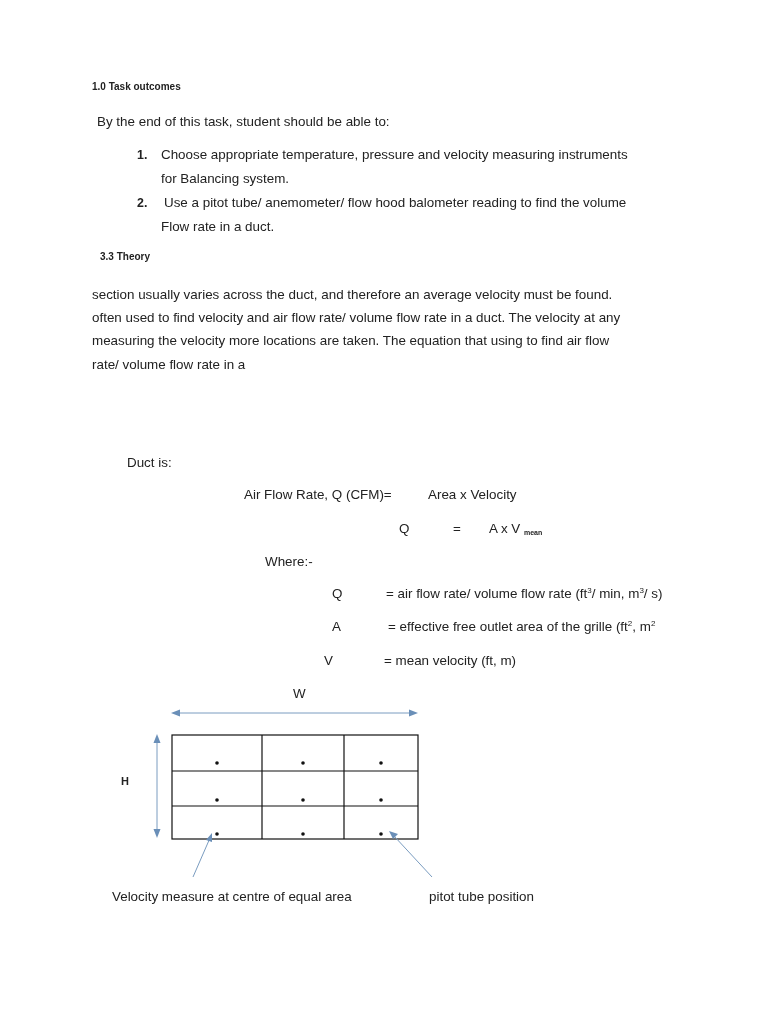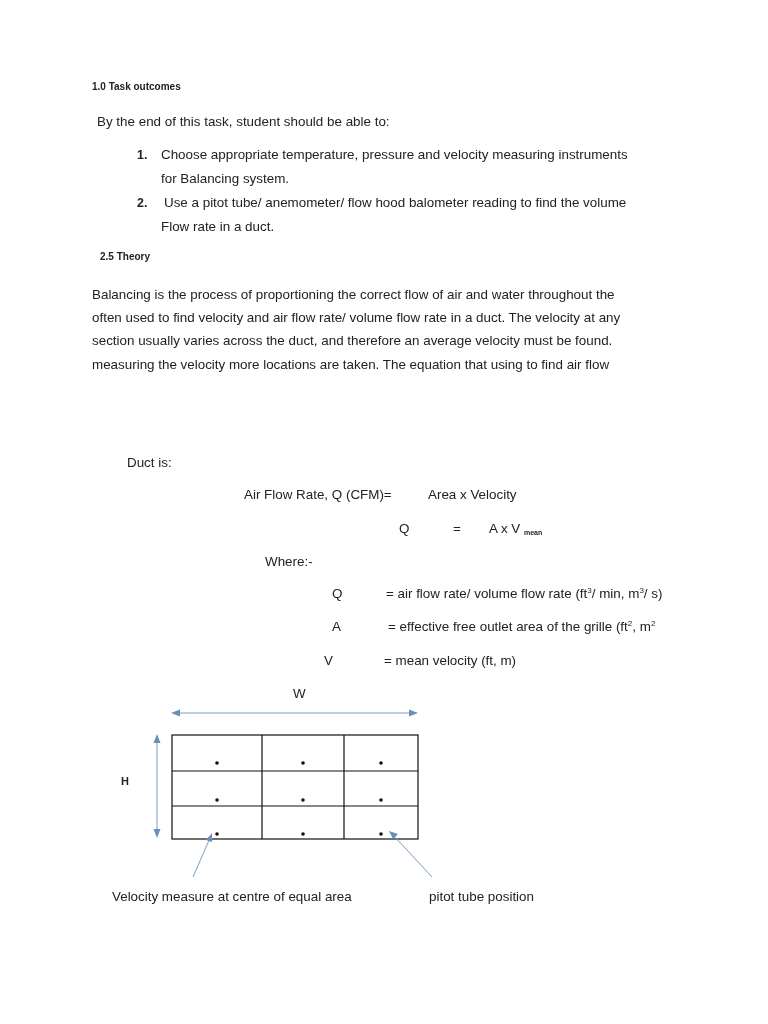--- a/index.html
+++ b/index.html
@@ -25,27 +25,27 @@
 <div>
   <div class="abs num" style="left:137px; top:148px;">1.</div>
   <div class="abs" style="left:161px; top:147px;">Choose appropriate temperature, pressure and velocity measuring instruments</div>
   <div class="abs" style="left:161px; top:171px;text-align:center;">for Balancing system.</div>
 
   <div class="abs num" style="left:137px; top:196px;">2.</div>
   <div class="abs" style="left:149px; top:195px;margin-left:15px;">Use a pitot tube/ anemometer/ flow hood balometer reading to find the volume</div>
   <div class="abs" style="left:161px; top:219px;">Flow rate in a duct.</div>
 </div>
 
-<div class="abs h" style="left:100px; top:251px;">2.5 Theory</div>
+<div class="abs h" style="left:100px; top:251px;">3.3 Theory</div>
 
 <div class="para">
-  <div>Balancing is the process of proportioning the correct flow of air and water throughout the</div>
+  <div>section usually varies across the duct, and therefore an average velocity must be found.</div>
   <div>often used to find velocity and air flow rate/ volume flow rate in a duct. The velocity at any</div>
-  <div>section usually varies across the duct, and therefore an average velocity must be found.</div>
   <div>measuring the velocity more locations are taken. The equation that using to find air flow</div>
+  <div>rate/ volume flow rate in a</div>
 </div>
 
 <div class="abs" style="left:127px; top:455px;">Duct is:</div>
 
 <div class="abs" style="left:244px; top:487px;">Air Flow Rate, Q (CFM)=</div>
 <div class="abs" style="left:428px; top:487px;">Area x Velocity</div>
 
 <div class="abs" style="left:399px; top:521px;">Q</div>
 <div class="abs" style="left:453px; top:521px;">=</div>
 <div class="abs" style="left:489px; top:521px;">

